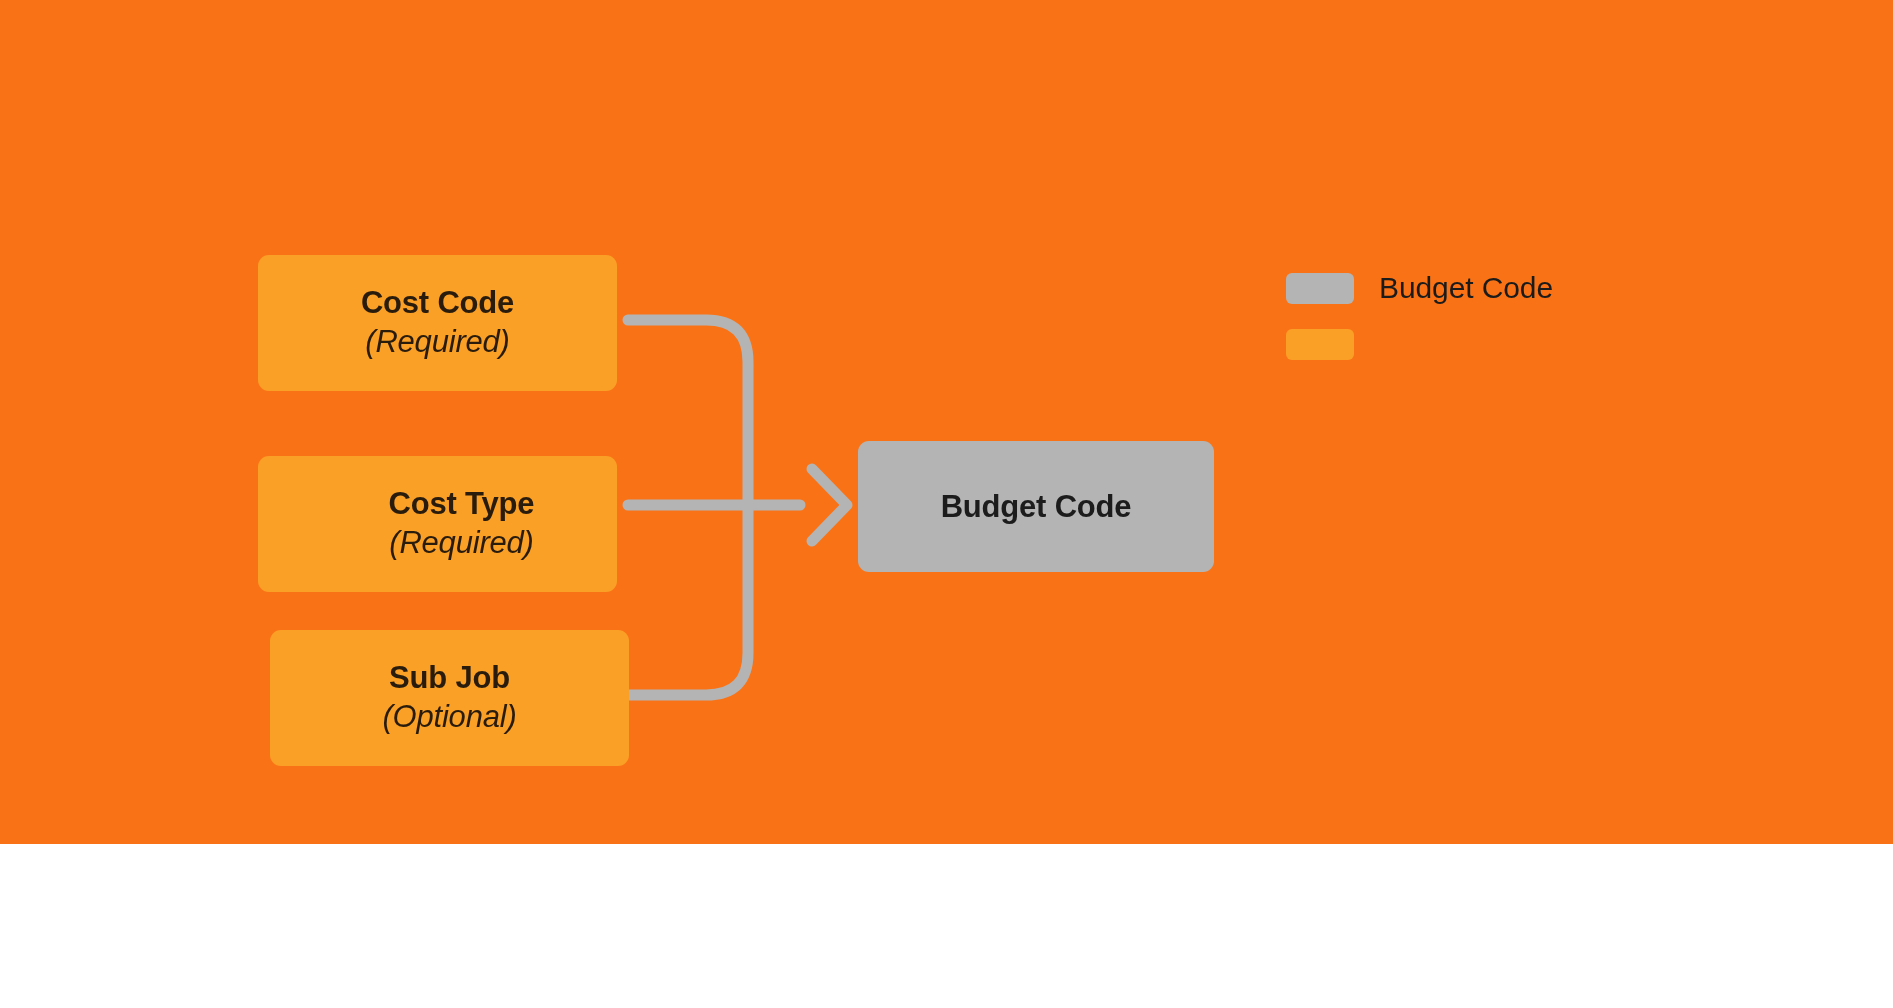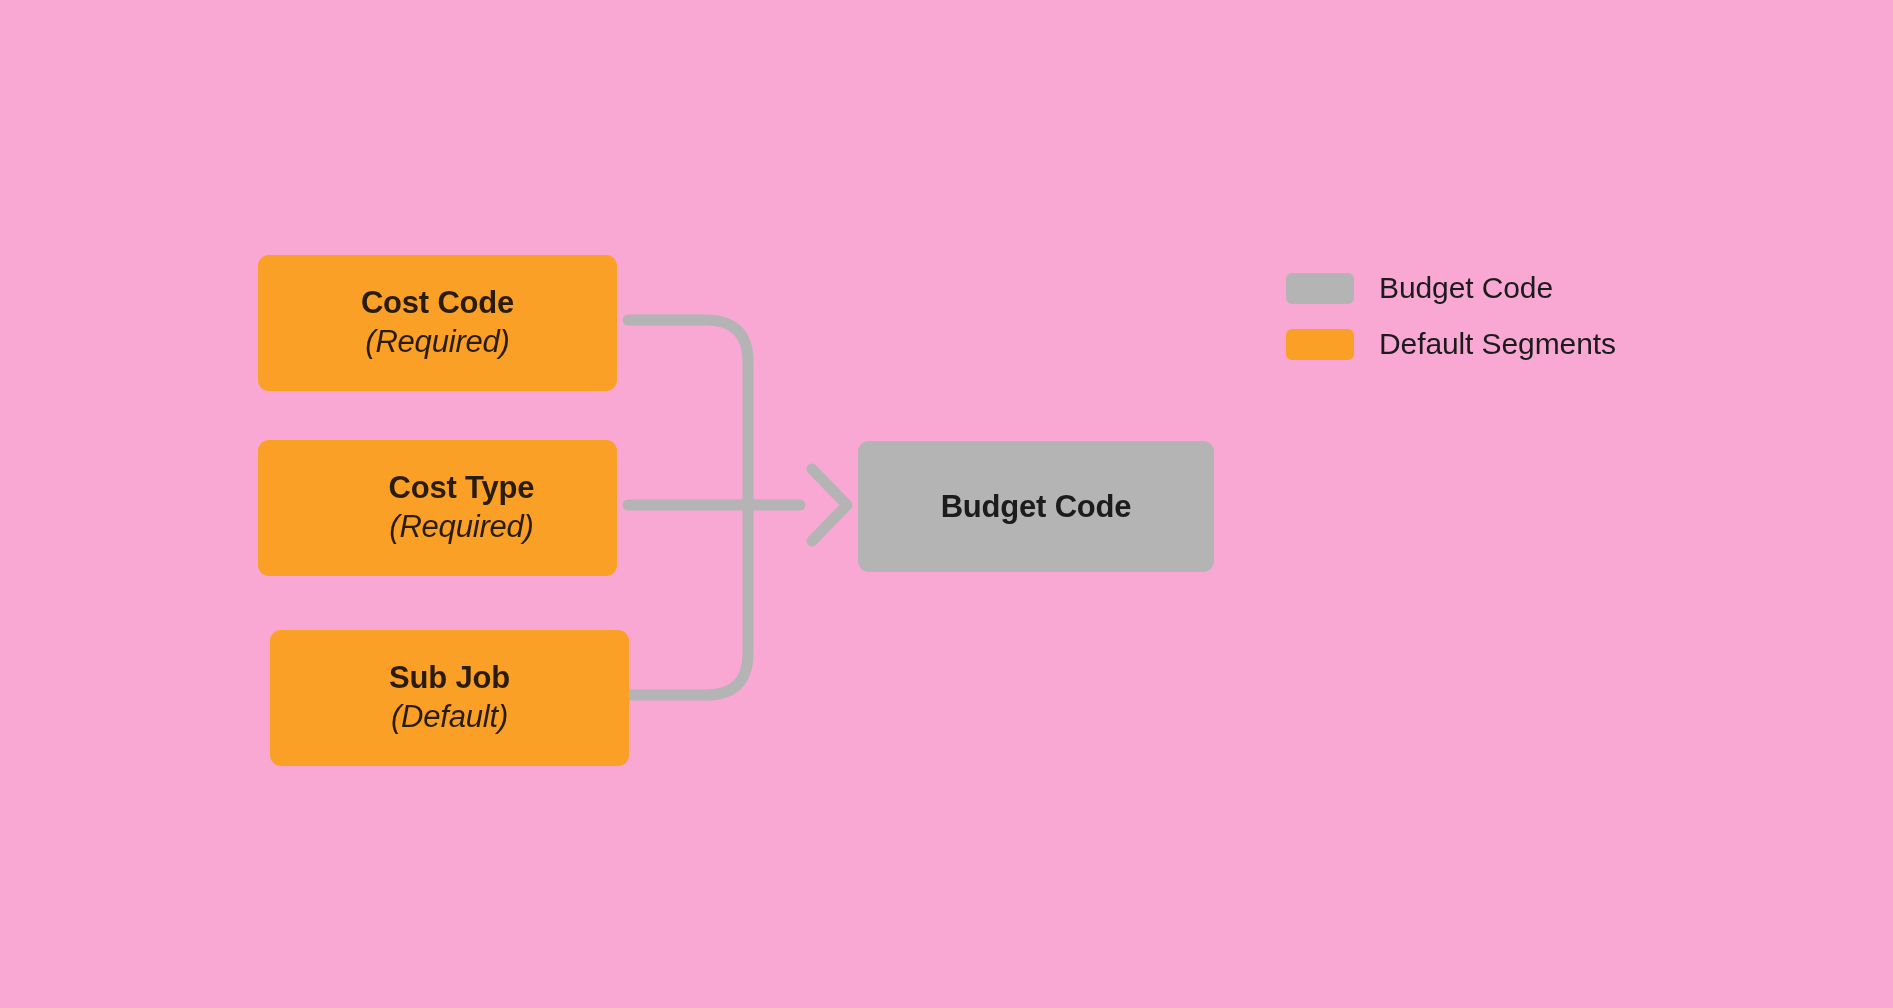--- a/index.html
+++ b/index.html
@@ -9,22 +9,22 @@
   }
   body {
     width: 1893px;
     height: 1008px;
     font-family: "Liberation Sans", sans-serif;
     overflow: hidden;
   }
   #canvas {
     position: relative;
     width: 1893px;
-    height: 1008px;
-    background: #f9a8d4;
+    height: 844px;
+    background: #f97316;
   }
 
   
   #connectors {
     position: absolute;
     left: 0;
     top: 0;
     width: 1893px;
     height: 1008px;
     pointer-events: none;
@@ -53,21 +53,21 @@
   .seg-box .line2 {
     font-size: 31px;
     font-weight: normal;
     font-style: italic;
     color: #2A1C0C;
     letter-spacing: -0.2px;
     line-height: 1.25;
   }
 
   #seg-cost-code { left: 258px; top: 255px; }
-  #seg-cost-type { left: 258px; top: 440px; padding-left: 48px; }
+  #seg-cost-type { left: 258px; top: 456px; padding-left: 48px; }
   #seg-sub-job   { left: 270px; top: 630px; }
 
   
   #target-box {
     position: absolute;
     left: 858px;
     top: 441px;
     width: 356px;
     height: 131px;
     border-radius: 11px;
@@ -129,31 +129,30 @@
     <span class="line2">(Required)</span>
   </div>
 
   <div class="seg-box" id="seg-cost-type">
     <span class="line1">Cost Type</span>
     <span class="line2">(Required)</span>
   </div>
 
   <div class="seg-box" id="seg-sub-job">
     <span class="line1">Sub Job</span>
-    <span class="line2">(Default)</span>
+    <span class="line2">(Optional)</span>
   </div>
 
   <div id="target-box">
     <span class="label">Budget Code</span>
   </div>
 
   <div id="legend">
     <div class="legend-row">
       <span class="legend-swatch" style="background:#B4B4B4;"></span>
       <span class="legend-label">Budget Code</span>
     </div>
     <div class="legend-row">
       <span class="legend-swatch" style="background:#FBA026;"></span>
-      <span class="legend-label">Default Segments</span>
     </div>
   </div>
 
 </div>
 
 </body></html>

